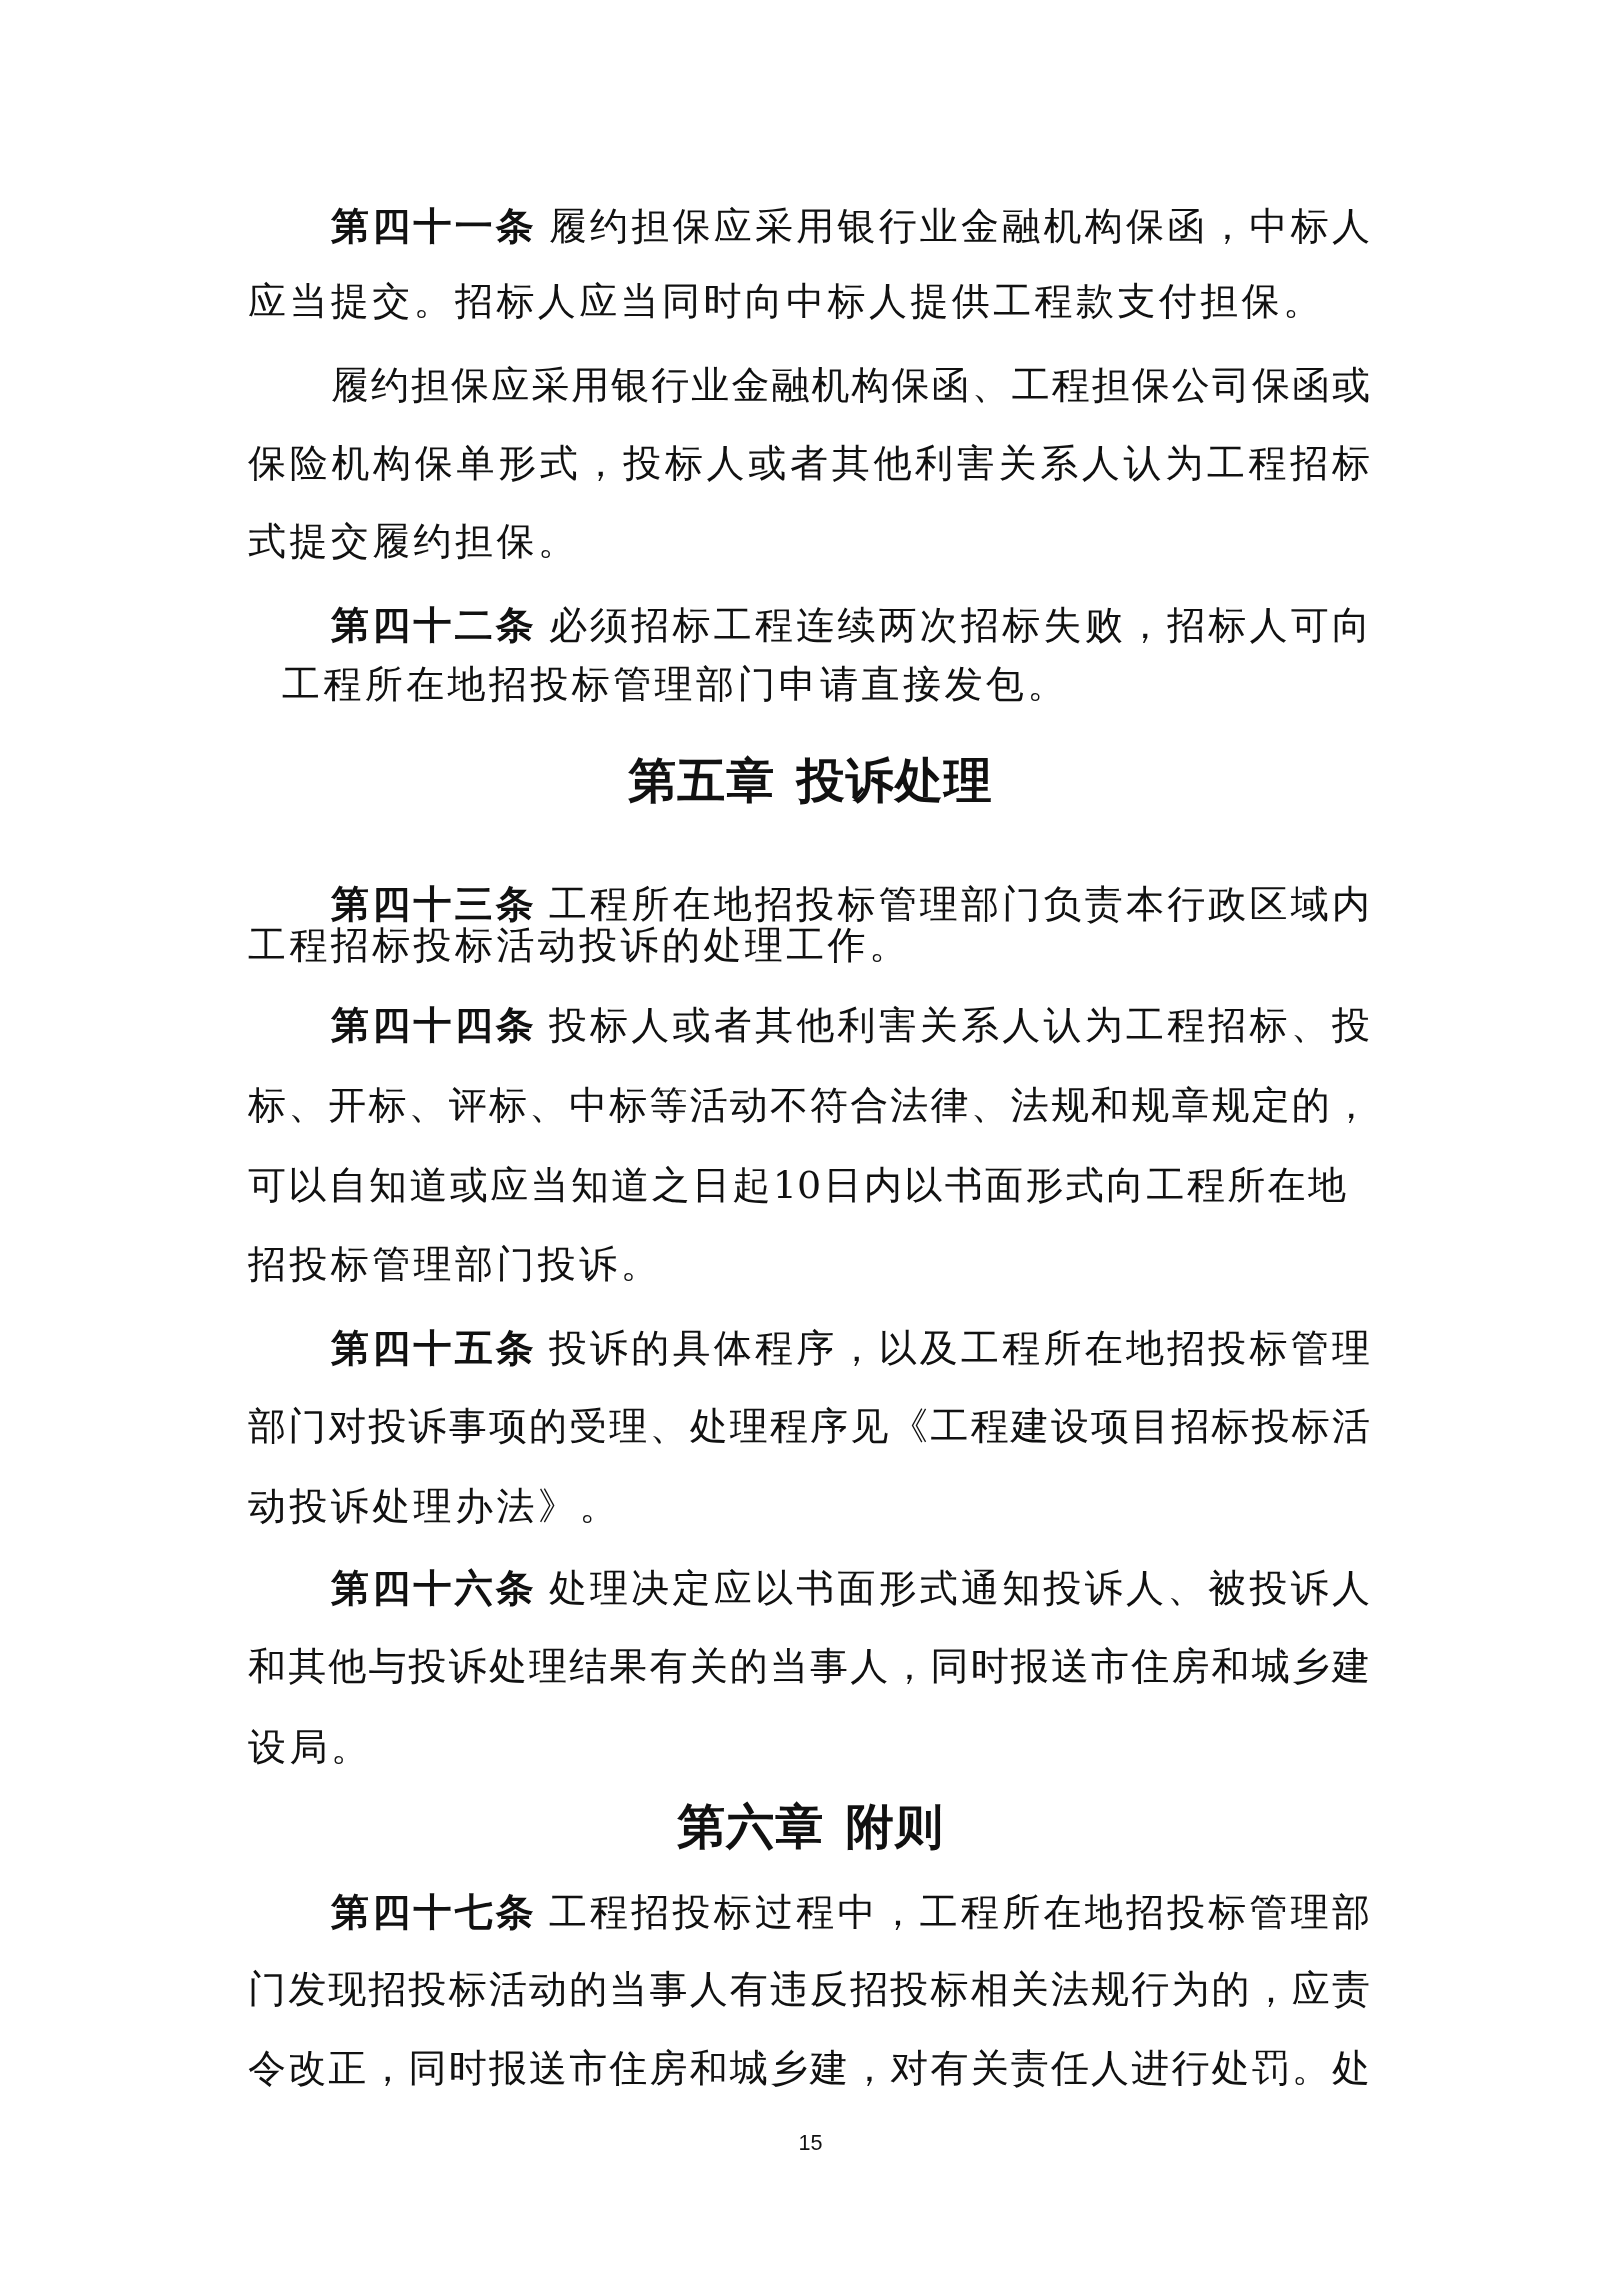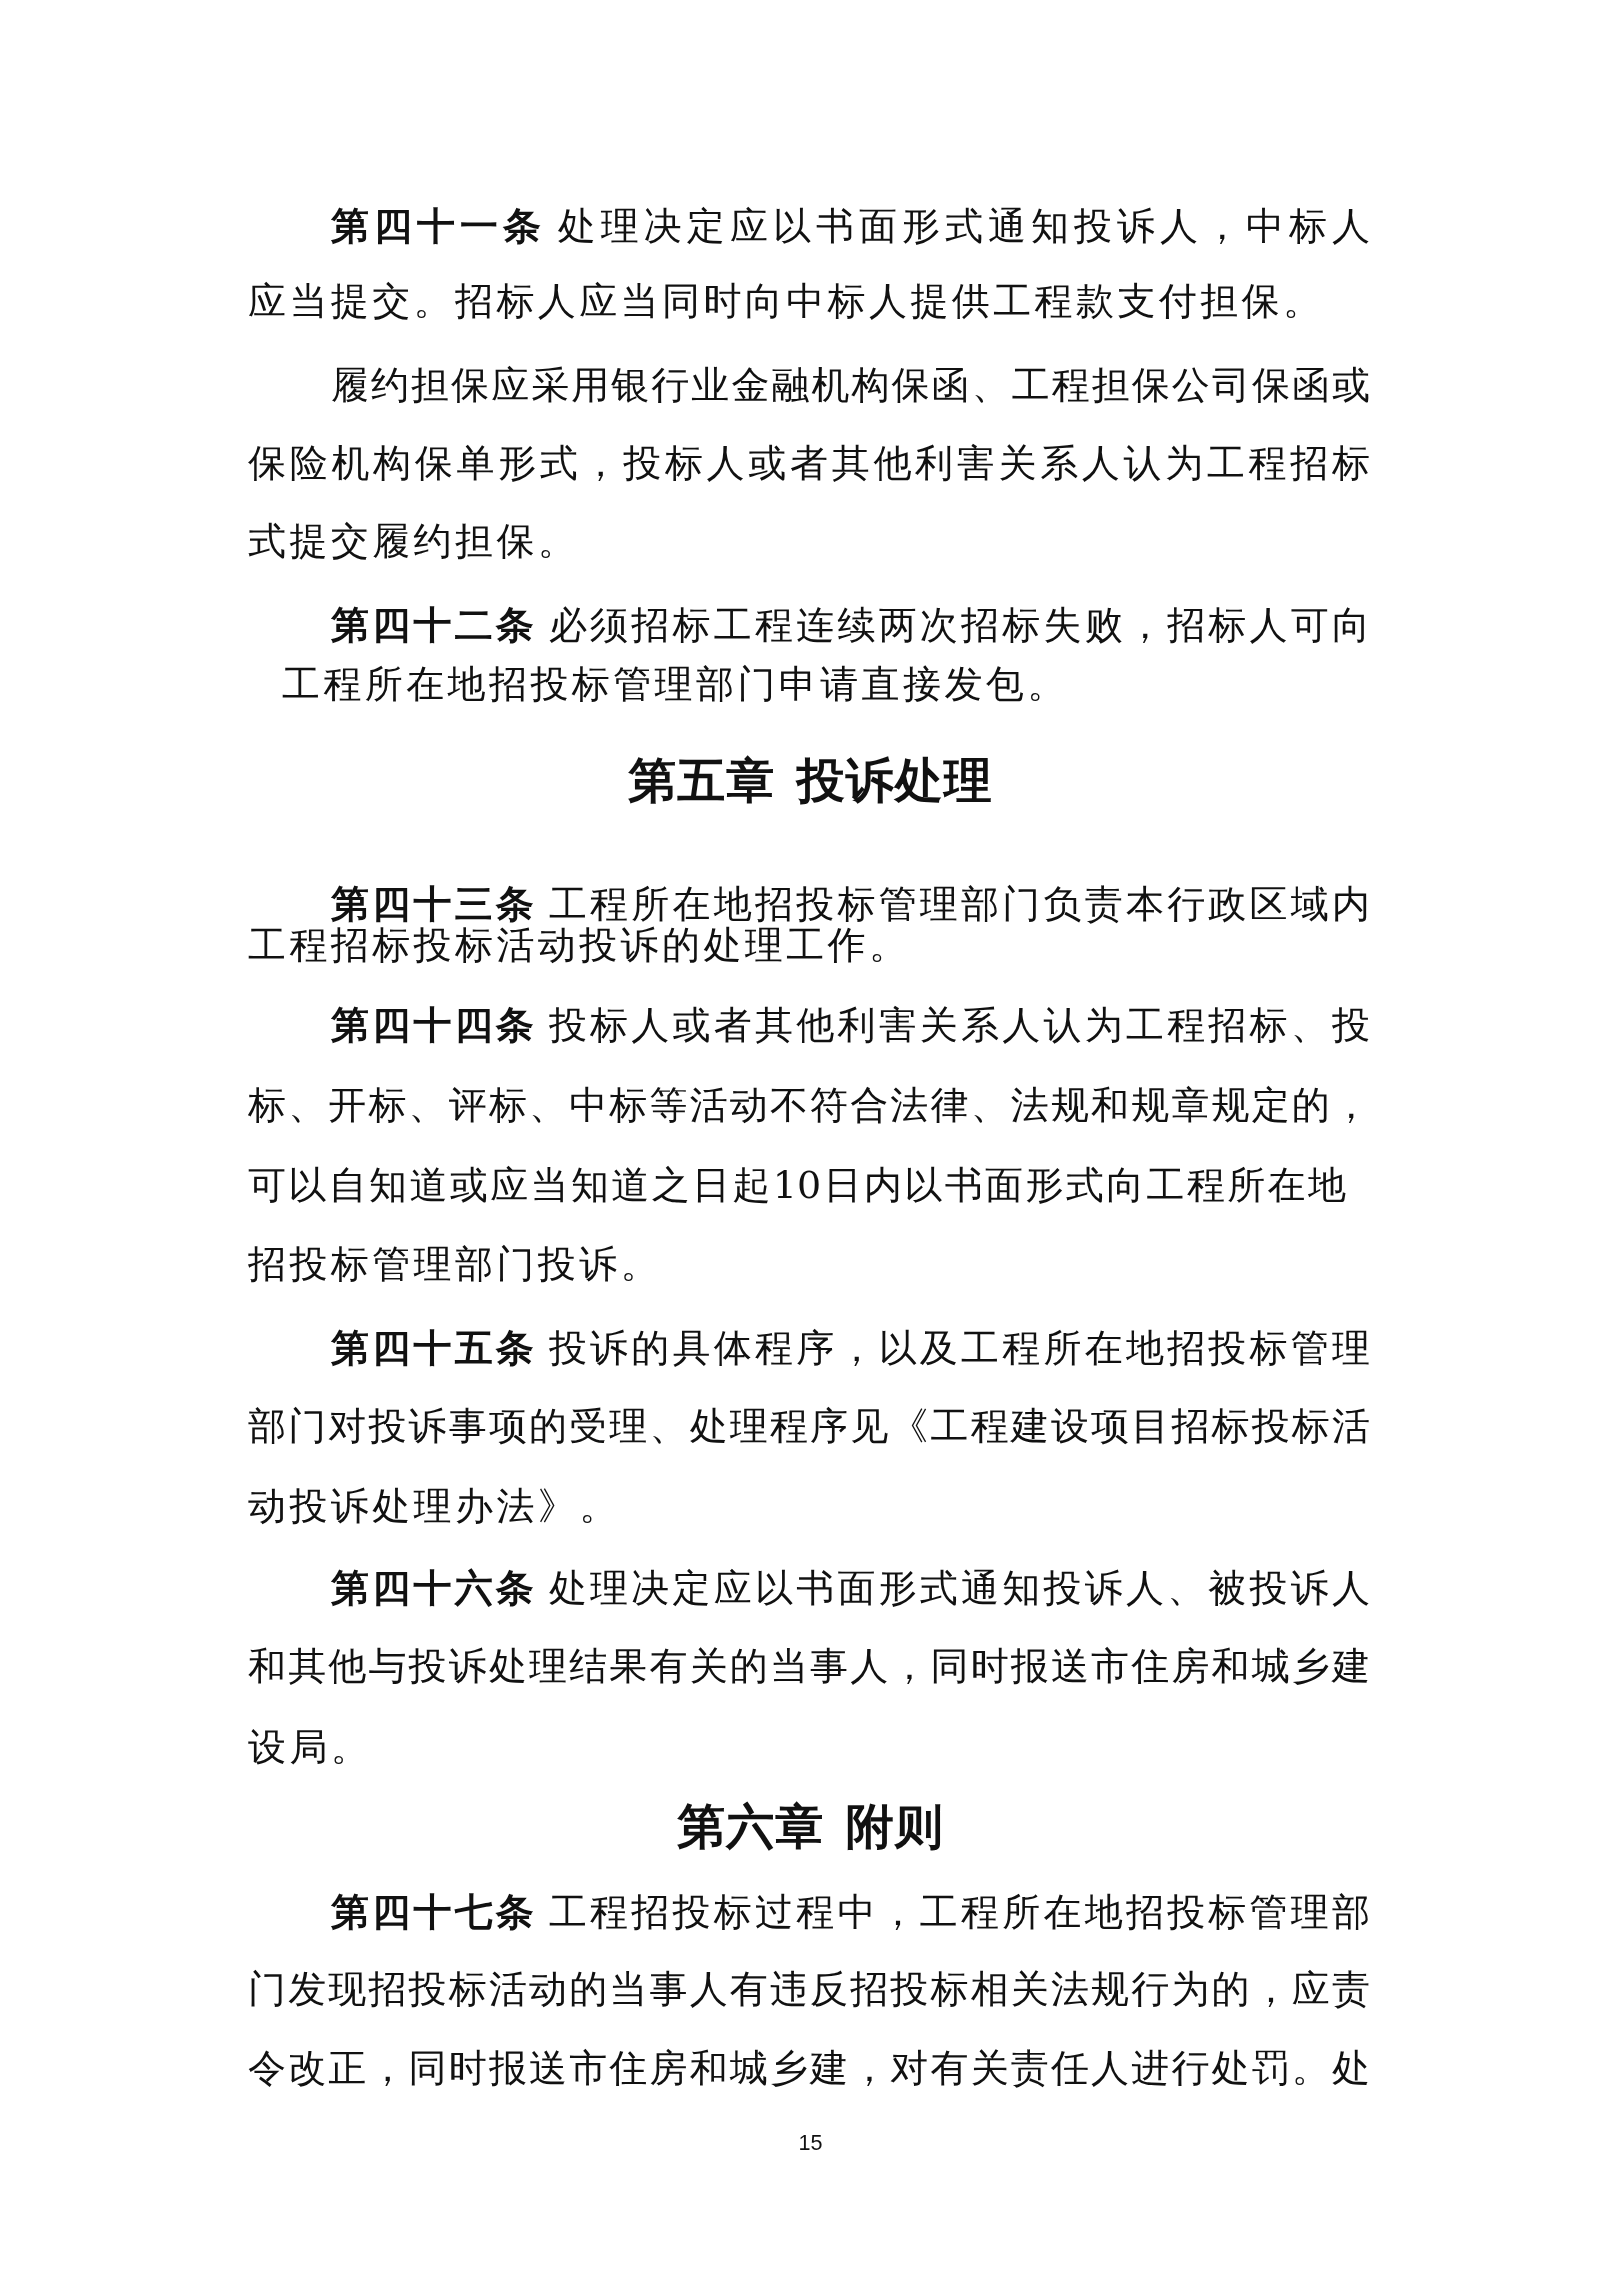--- a/index.html
+++ b/index.html
@@ -70,21 +70,21 @@
       font-family: "Liberation Sans", "DejaVu Sans", sans-serif;
       color: #111111;
     }
   </style>
 </head>
 <body>
 
 <div class="page">
 
   <div class="line indent" style="top:203px;">
-    <span class="article-label">第四十一条</span><span>处理决定应以书面形式通知投诉人，中标人</span>
+    <span class="article-label">第四十一条</span><span>履约担保应采用银行业金融机构保函，中标人</span>
   </div>
   <div class="line indent" style="top:363px;">履约担保应采用银行业金融机构保函、工程担保公司保函或</div>
   <div class="line last" style="top:279px;">应当提交。招标人应当同时向中标人提供工程款支付担保。</div>
   <div class="line" style="top:441px;">保险机构保单形式，投标人或者其他利害关系人认为工程招标</div>
   <div class="line last" style="top:519px;">式提交履约担保。</div>
 
   <div class="line indent" style="top:602px;">
     <span class="article-label">第四十二条</span><span>必须招标工程连续两次招标失败，招标人可向</span>
   </div>
   <div class="line last" style="top:662px;margin-left:34px;">工程所在地招投标管理部门申请直接发包。</div>

